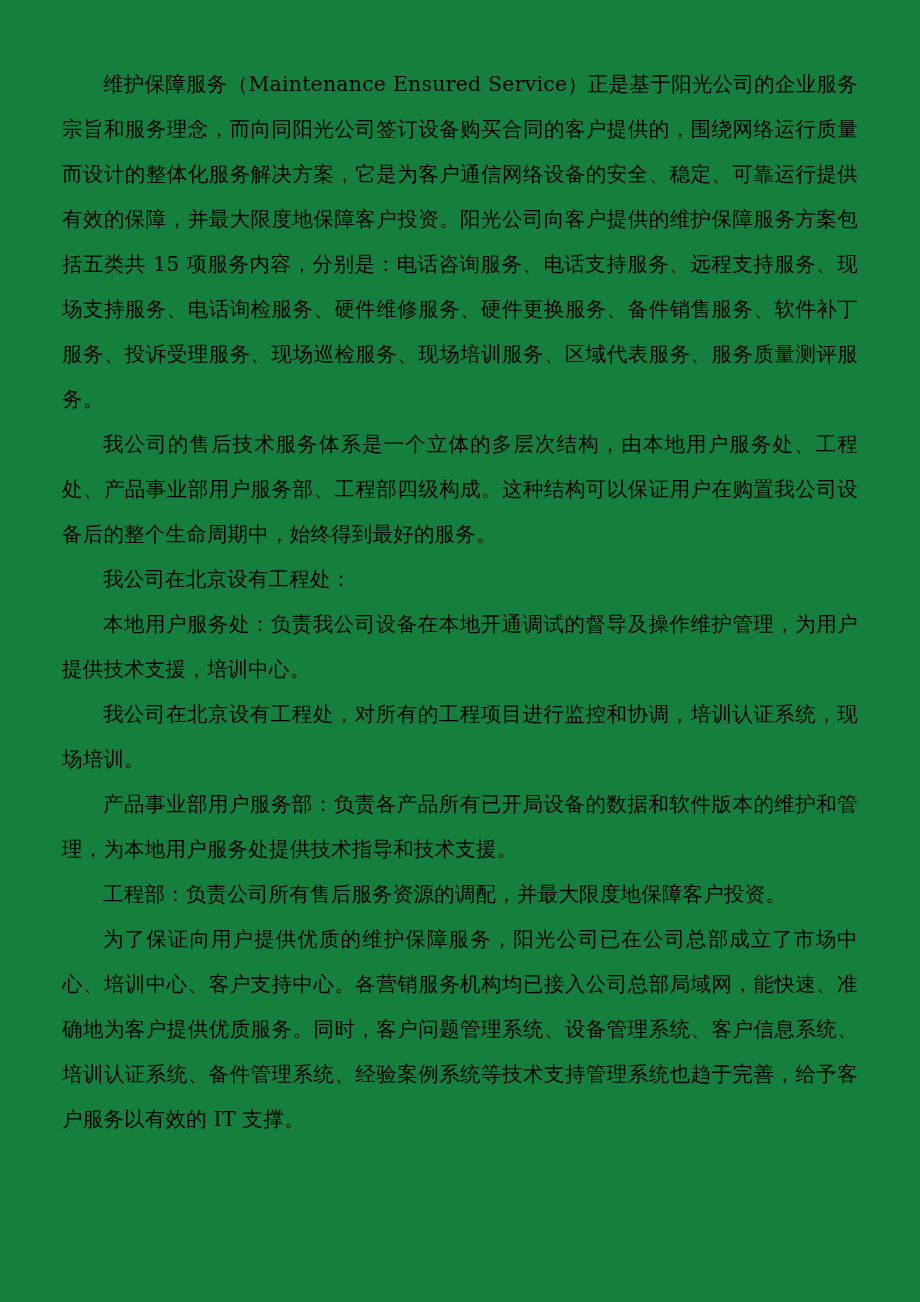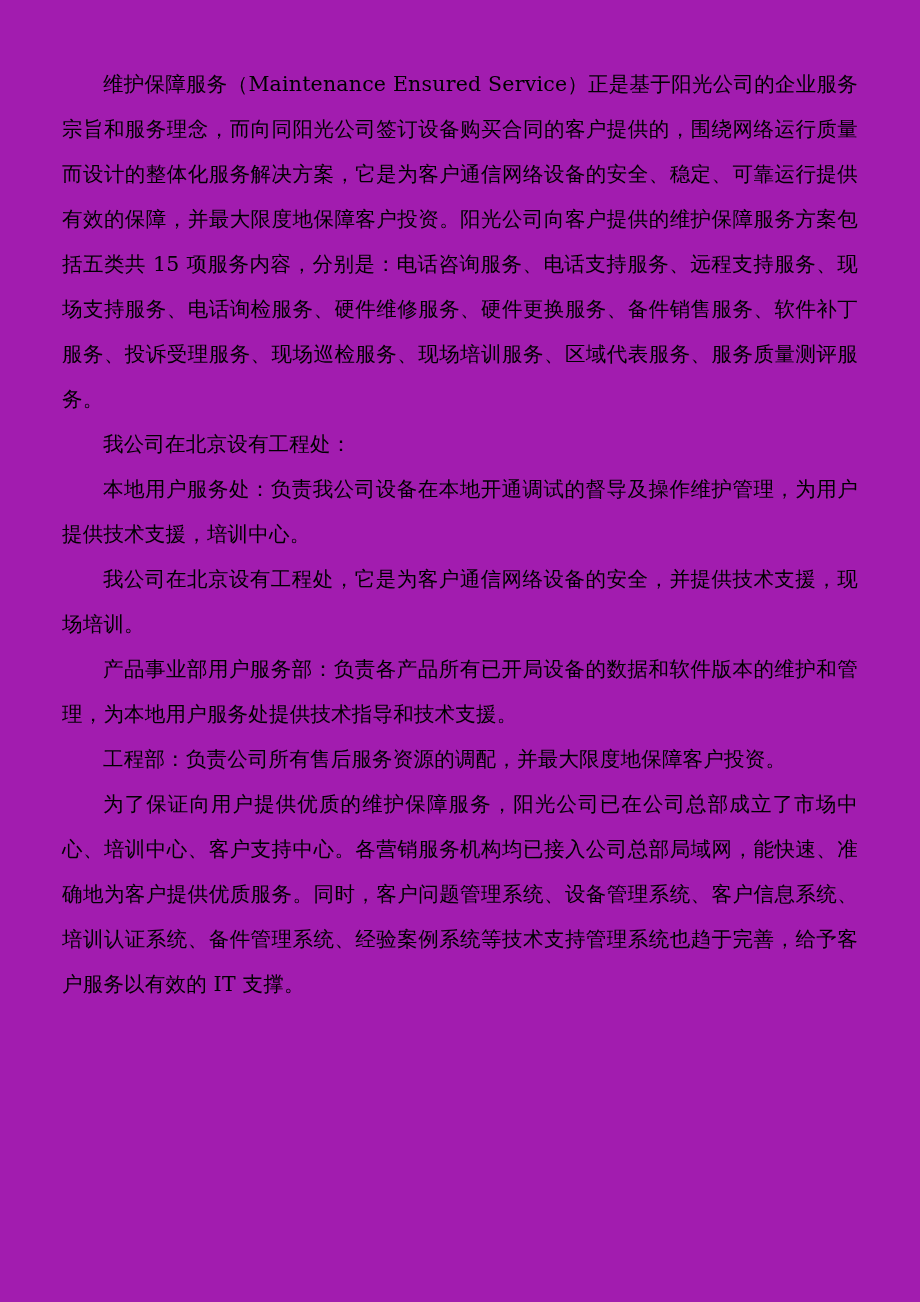--- a/index.html
+++ b/index.html
@@ -3,21 +3,21 @@
 <meta charset="utf-8">
 <style>
   html, body {
     margin: 0;
     padding: 0;
     background: #ffffff;
   }
   .page {
     width: 920px;
     height: 1302px;
-    background: #a21caf;
+    background: #15803d;
     position: relative;
     box-sizing: border-box;
     padding: 62px 62px 36px 62px;
     font-family: "DejaVu Serif", "Liberation Serif", serif;
     color: #000000;
     overflow: hidden;
   }
   .doc-body {
     width: 796px;
     margin: 0 auto;
@@ -32,20 +32,21 @@
     letter-spacing: 0.2px;
     word-break: break-all;
   }
 </style>
 </head>
 <body>
 
 <div class="page">
   <div class="doc-body">
     <p class="para">维护保障服务（Maintenance Ensured Service）正是基于阳光公司的企业服务宗旨和服务理念，而向同阳光公司签订设备购买合同的客户提供的，围绕网络运行质量而设计的整体化服务解决方案，它是为客户通信网络设备的安全、稳定、可靠运行提供有效的保障，并最大限度地保障客户投资。阳光公司向客户提供的维护保障服务方案包括五类共 15 项服务内容，分别是：电话咨询服务、电话支持服务、远程支持服务、现场支持服务、电话询检服务、硬件维修服务、硬件更换服务、备件销售服务、软件补丁服务、投诉受理服务、现场巡检服务、现场培训服务、区域代表服务、服务质量测评服务。</p>
+    <p class="para">我公司的售后技术服务体系是一个立体的多层次结构，由本地用户服务处、工程处、产品事业部用户服务部、工程部四级构成。这种结构可以保证用户在购置我公司设备后的整个生命周期中，始终得到最好的服务。</p>
     <p class="para">我公司在北京设有工程处：</p>
     <p class="para">本地用户服务处：负责我公司设备在本地开通调试的督导及操作维护管理，为用户提供技术支援，培训中心。</p>
-    <p class="para">我公司在北京设有工程处，它是为客户通信网络设备的安全，并提供技术支援，现场培训。</p>
+    <p class="para">我公司在北京设有工程处，对所有的工程项目进行监控和协调，培训认证系统，现场培训。</p>
     <p class="para">产品事业部用户服务部：负责各产品所有已开局设备的数据和软件版本的维护和管理，为本地用户服务处提供技术指导和技术支援。</p>
     <p class="para">工程部：负责公司所有售后服务资源的调配，并最大限度地保障客户投资。</p>
     <p class="para">为了保证向用户提供优质的维护保障服务，阳光公司已在公司总部成立了市场中心、培训中心、客户支持中心。各营销服务机构均已接入公司总部局域网，能快速、准确地为客户提供优质服务。同时，客户问题管理系统、设备管理系统、客户信息系统、培训认证系统、备件管理系统、经验案例系统等技术支持管理系统也趋于完善，给予客户服务以有效的 IT 支撑。</p>
   </div>
 </div>
 
 </body></html>

